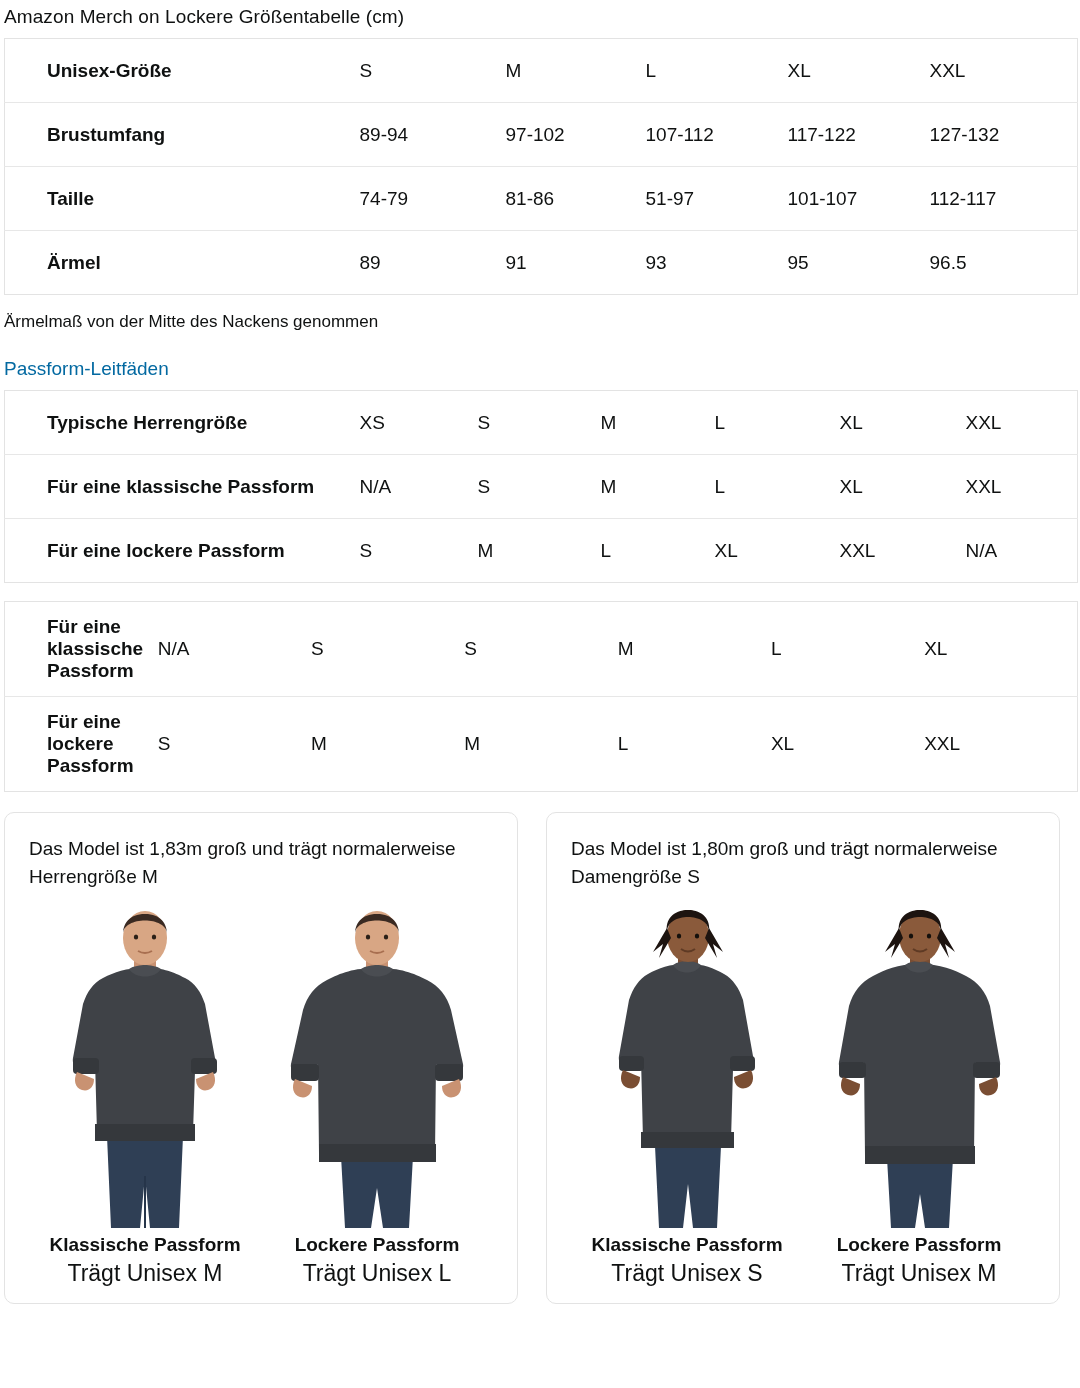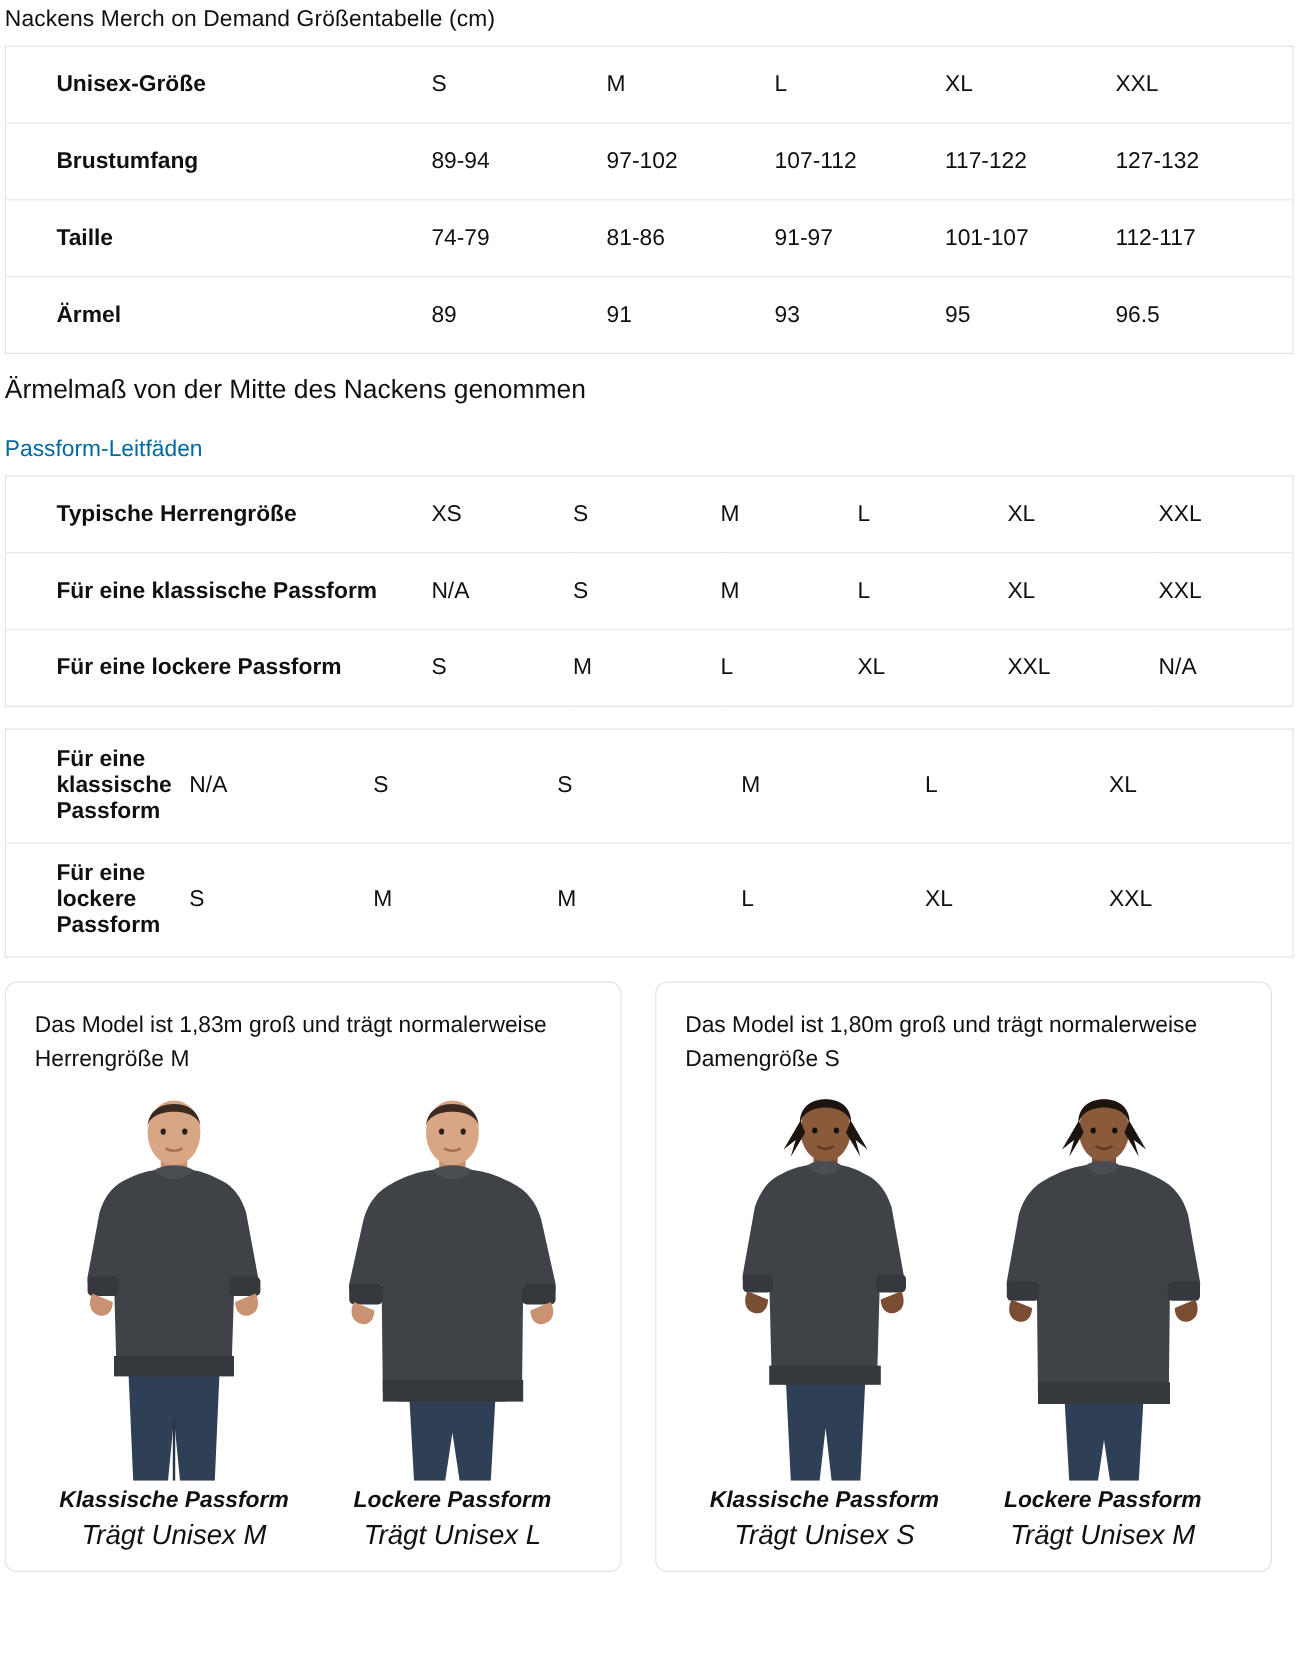--- a/index.html
+++ b/index.html
@@ -40,21 +40,21 @@
     font-size: 19px;
     vertical-align: middle;
     height: 64px;
   }
   table.sz tr:last-child td { border-bottom: none; }
   table.sz td.hdr {
     font-weight: bold;
     padding-left: 42px;
   }
   .note {
-    font-size: 22px;
+    font-size: 17px;
     color: #0f1111;
     padding: 17px 0 0 4px;
   }
   .section-label {
     font-size: 19px;
     color: #0369a1;
     padding: 26px 0 10px 4px;
   }
   .gap { height: 18px; }
   .models {
@@ -87,33 +87,33 @@
   .fig {
     position: relative;
     height: 320px;
     width: 232px;
   }
   .cap {
     display: flex;
     justify-content: space-around;
     margin-top: 6px;
   }
-  .cap-col { width: 232px; text-align: center; font-style: italic; }
+  .cap-col { width: 232px; text-align: center; }
   .cap-title { font-size: 19px; font-weight: bold; padding-bottom: 4px;}
   .cap-sub { font-size: 23px; }
 
   
   svg.person { display: block; margin: 0 auto; }
 </style>
 </head>
 <body>
 
 <div class="page">
 
-  <div class="title">Nackens Merch on Demand Größentabelle (cm)</div>
+  <div class="title">Amazon Merch on Lockere Größentabelle (cm)</div>
 
   <table class="sz">
     <tbody>
         <tr>
       <td class="hdr" style="width:355px">Unisex-Größe</td>
       <td style="width:146px">S</td>
       <td style="width:140px">M</td>
       <td style="width:142px">L</td>
       <td style="width:142px">XL</td>
       <td>XXL</td>
@@ -123,21 +123,21 @@
       <td>89-94</td>
       <td>97-102</td>
       <td>107-112</td>
       <td>117-122</td>
       <td>127-132</td>
     </tr>
     <tr>
       <td class="hdr">Taille</td>
       <td>74-79</td>
       <td>81-86</td>
-      <td>91-97</td>
+      <td>51-97</td>
       <td>101-107</td>
       <td>112-117</td>
     </tr>
     <tr>
       <td class="hdr">Ärmel</td>
       <td>89</td>
       <td>91</td>
       <td>93</td>
       <td>95</td>
       <td>96.5</td>

